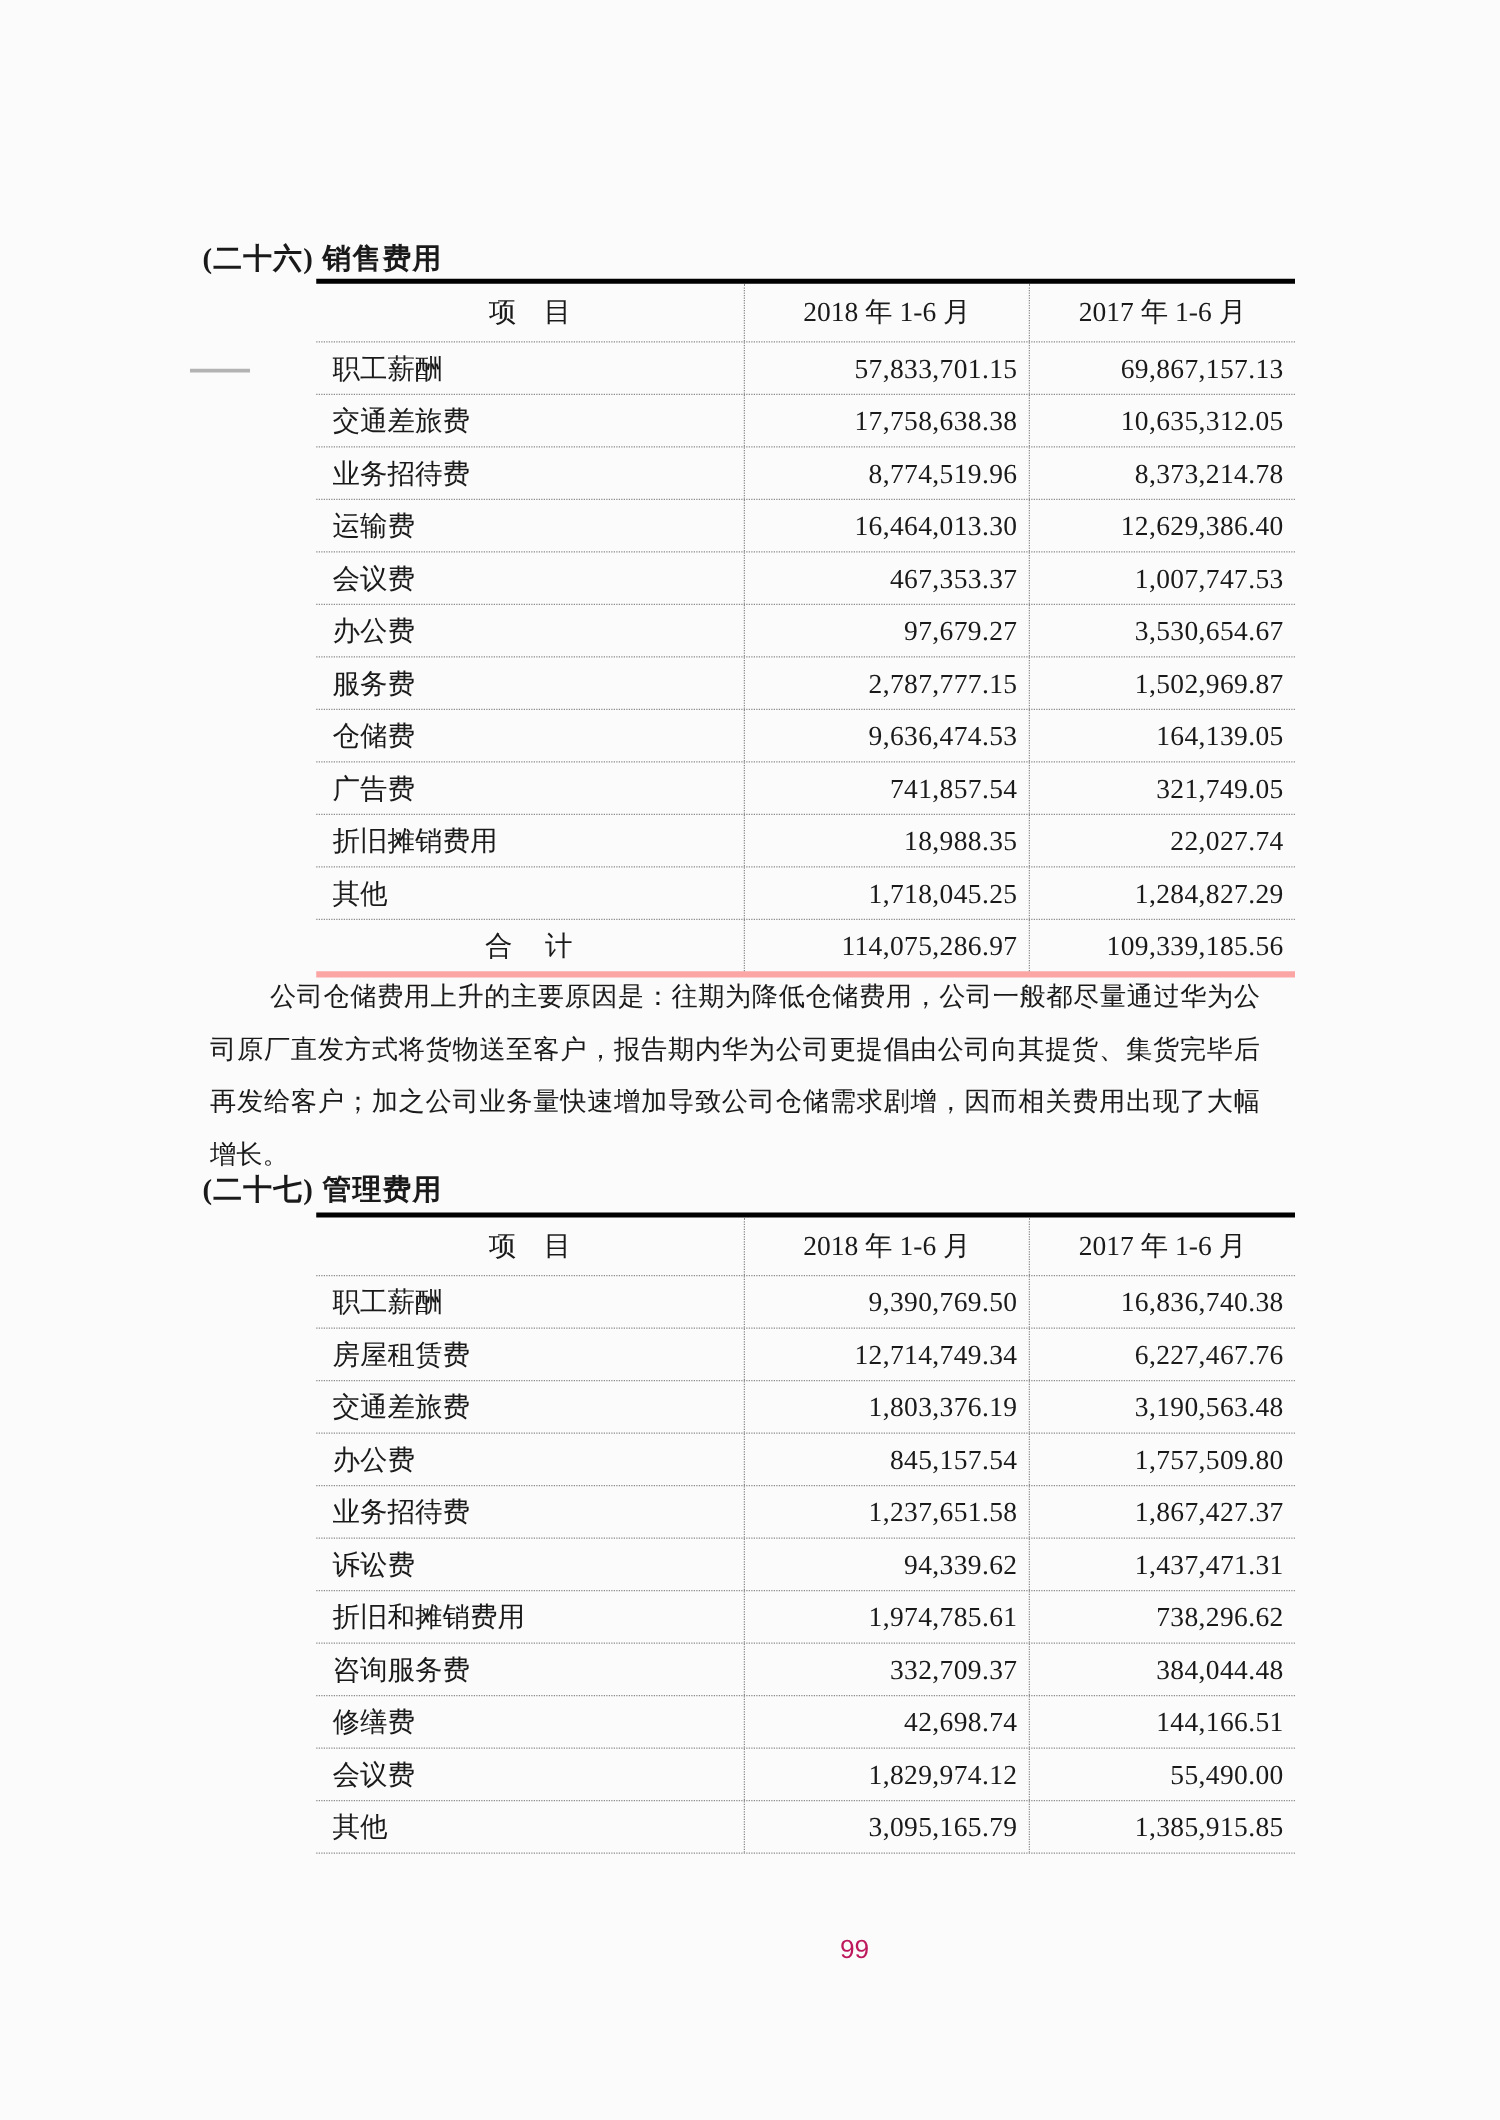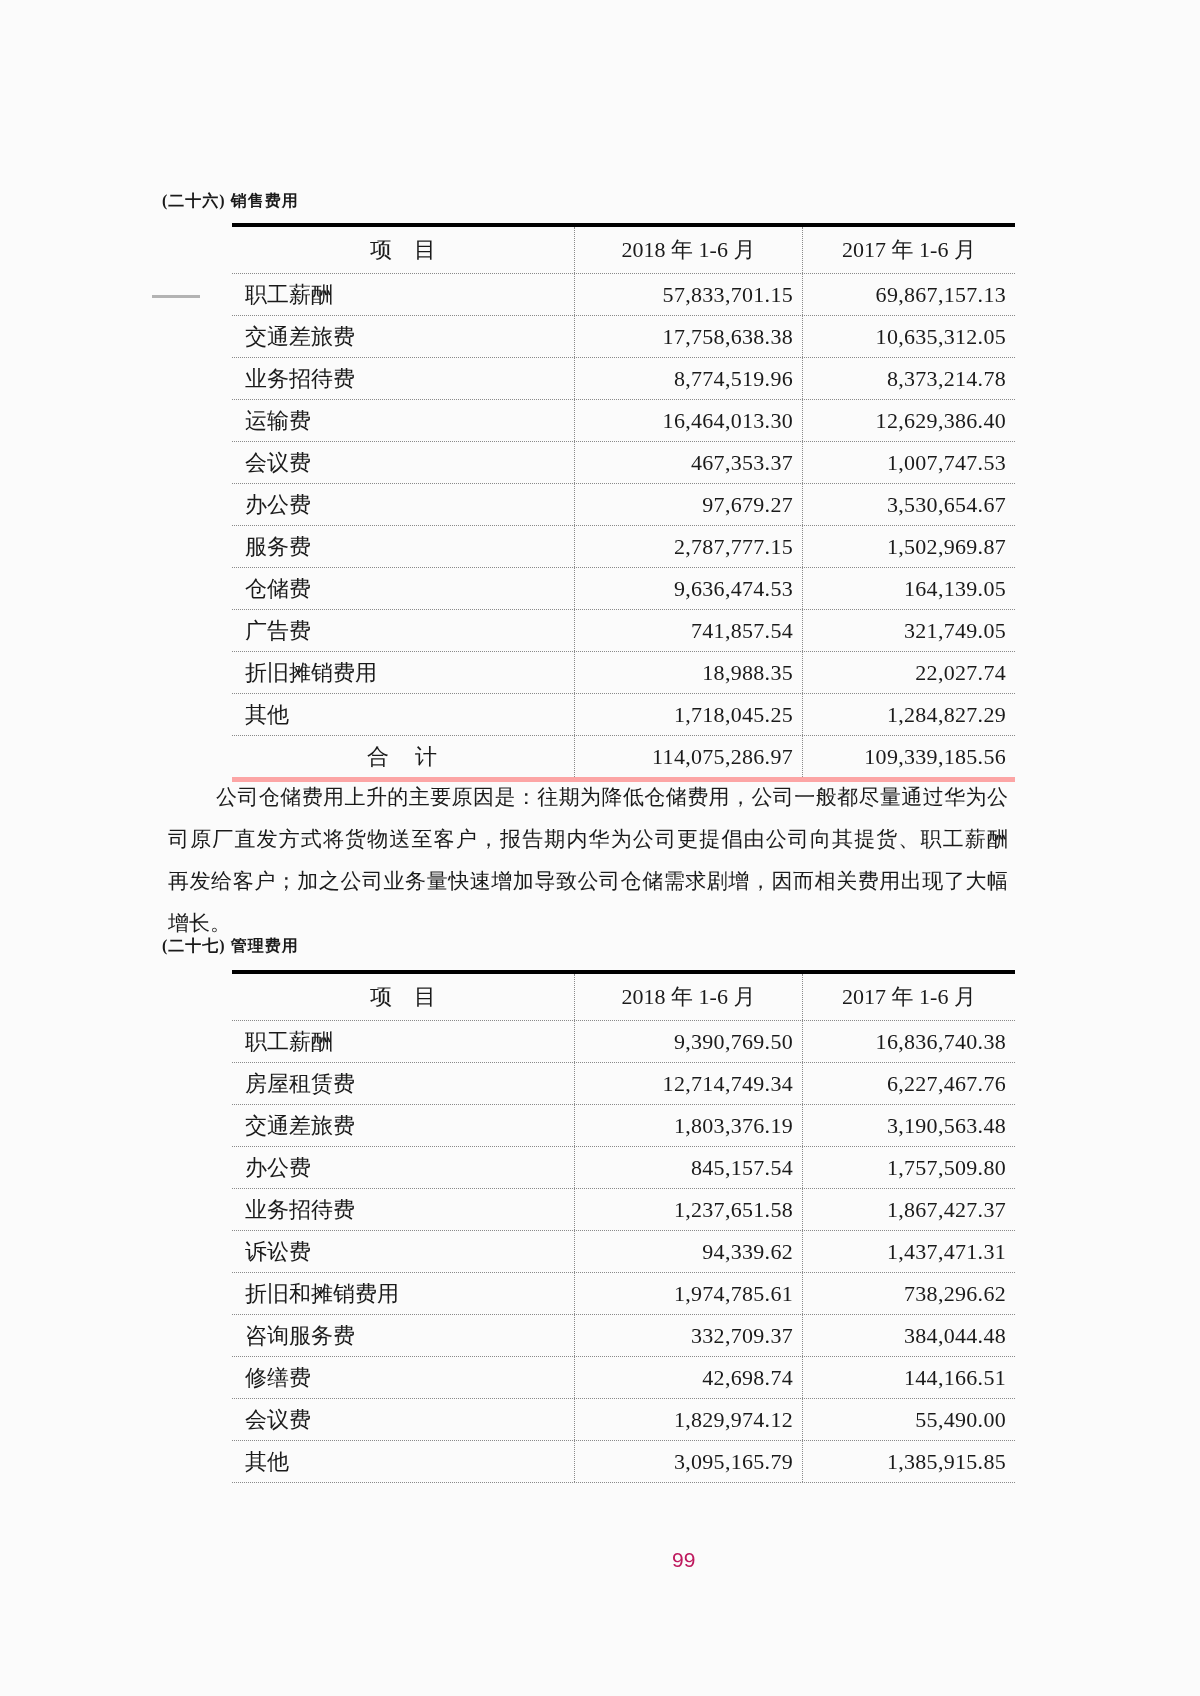--- a/index.html
+++ b/index.html
@@ -8,31 +8,31 @@
     width:1200px; height:1696px;
     margin:0 auto;
     background:#fbfbfb;
     font-family:"Liberation Serif","DejaVu Serif",serif;
     color:#1a1a1a;
     overflow:hidden;
   }
   .section-heading {
     position:absolute;
     left:162px;
-    font-size:16px;
+    font-size:23px;
     font-weight:bold;
     letter-spacing:1px;
     white-space:nowrap;
   }
   #heading-1 { top:191px; }
   #heading-2 { top:936px; }
 
   .fintable {
     position:absolute;
-    left:232px;
+    left:253px;
     width:783px;
     border-top:4px solid #000;
   }
   #table-1 { top:223px; }
   #table-2 { top:970px; }
 
   .trow { display:flex; height:41px; border-bottom:1px dotted #8a8a8a; }
   .trow.thead { height:46px; }
   .trow.total { height:41px; border-bottom:5px solid #fca5a5;justify-content:flex-end; }
 
@@ -151,21 +151,21 @@
           <div class="c col1 label">合　计</div>
           <div class="c col2 num">114,075,286.97</div>
           <div class="c col3 num">109,339,185.56</div>
         </div>
       </div>
   </div>
 
   <div class="note">
     <div>
         <div class="note-line">公司仓储费用上升的主要原因是：往期为降低仓储费用，公司一般都尽量通过华为公</div>
-        <div class="note-line">司原厂直发方式将货物送至客户，报告期内华为公司更提倡由公司向其提货、职工薪酬</div>
+        <div class="note-line">司原厂直发方式将货物送至客户，报告期内华为公司更提倡由公司向其提货、集货完毕后</div>
         <div class="note-line">再发给客户；加之公司业务量快速增加导致公司仓储需求剧增，因而相关费用出现了大幅</div>
         <div class="note-line">增长。</div>
       </div>
   </div>
 
   <div class="section-heading" id="heading-2">(二十七) 管理费用</div>
 
   <div class="fintable" id="table-2">
     <div class="trow thead">
       <div class="c col1">项　目</div>

